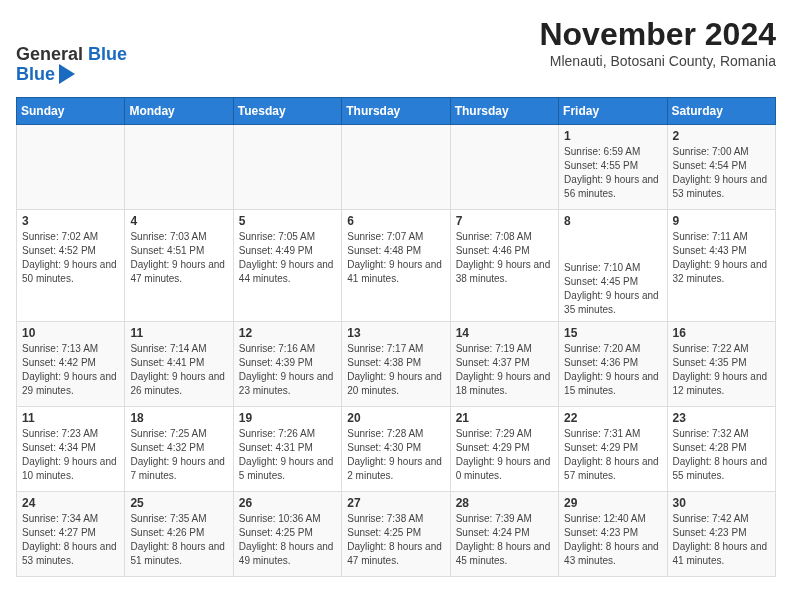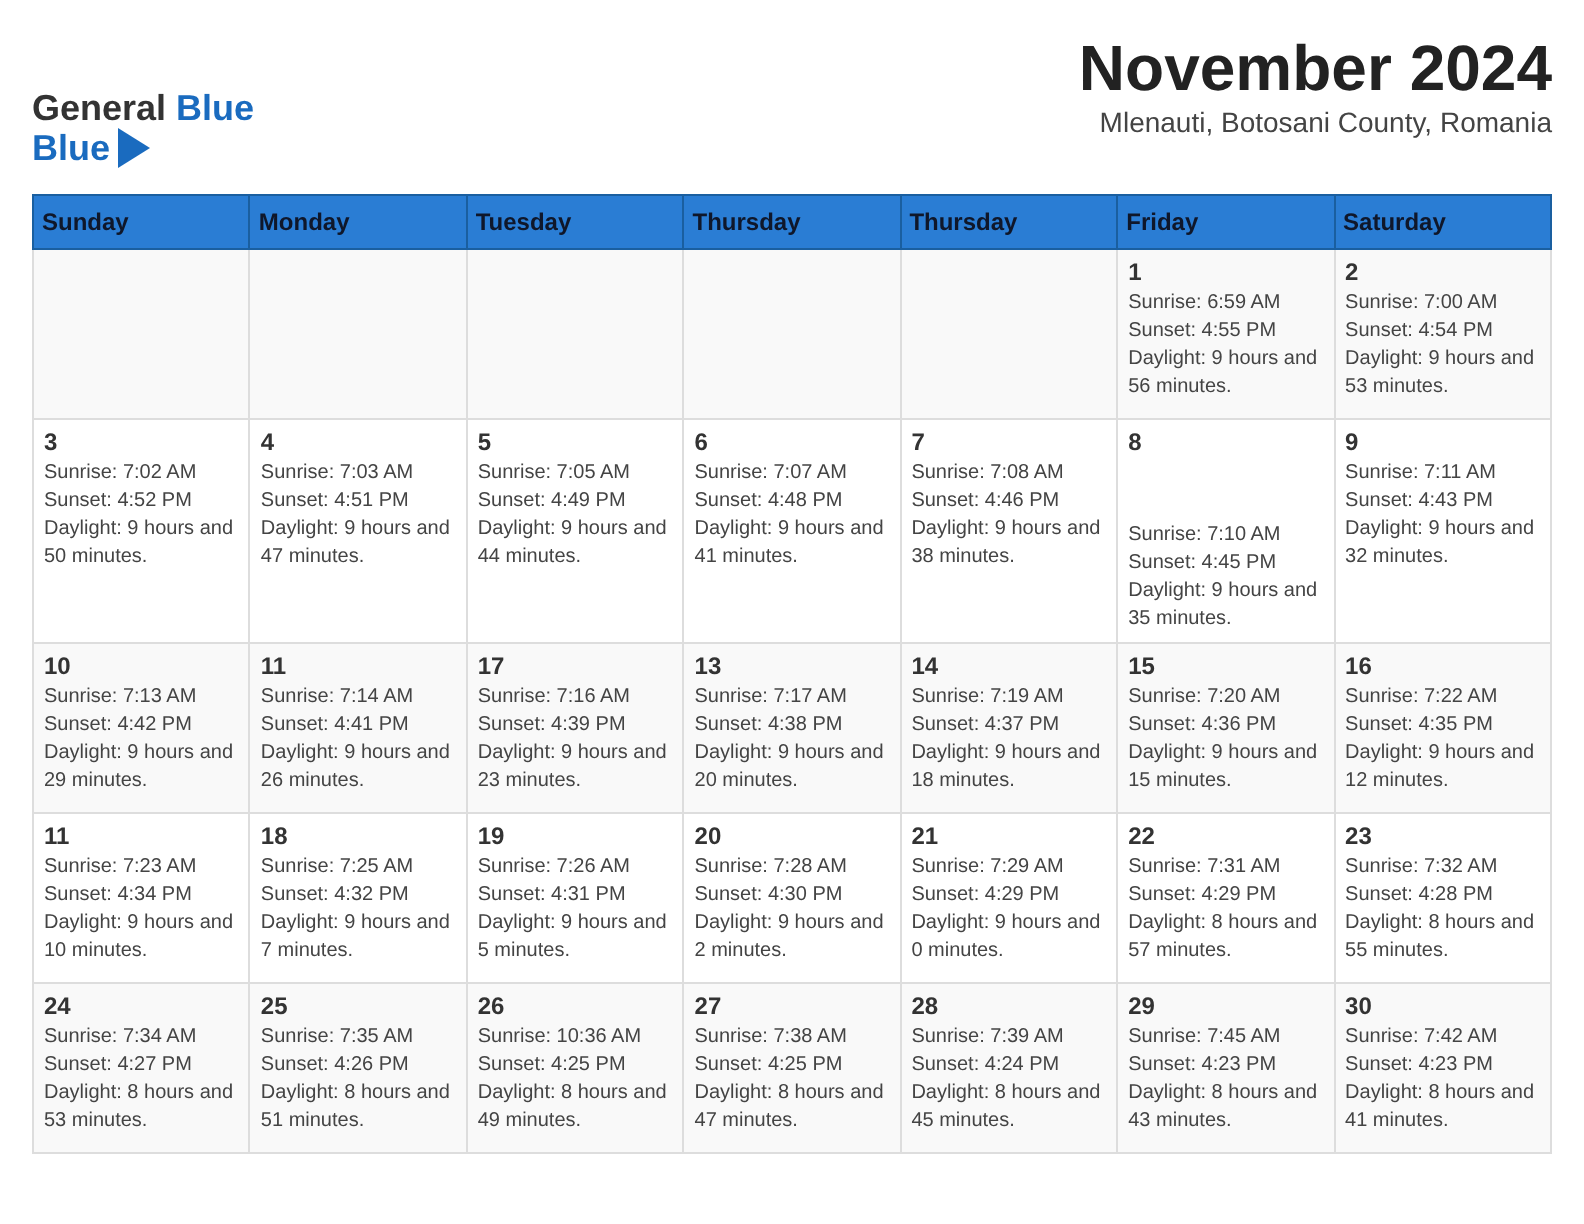--- a/index.html
+++ b/index.html
@@ -31,21 +31,21 @@
       font-size: 14px;
       color: #444;
     }
     table {
       width: 100%;
       border-collapse: collapse;
       table-layout: fixed;
     }
     thead th {
       background: #2a7dd4;
-      color: #0f172a;
+      color: #ffffff;
       font-size: 12px;
       font-weight: bold;
       padding: 6px 4px;
       text-align: left;
       border: 1px solid #1a5fa0;
     }
     tbody tr { background: #fff; }
     tbody tr:nth-child(odd) { background: #f9f9f9; }
     tbody td {
       border: 1px solid #ddd;
@@ -171,21 +171,21 @@
 Sunset: 4:42 PM
 Daylight: 9 hours and 29 minutes.</div>
         </td>
         <td>
           <span class="day-num">11</span>
           <div class="day-info" style="white-space: pre-line;">Sunrise: 7:14 AM
 Sunset: 4:41 PM
 Daylight: 9 hours and 26 minutes.</div>
         </td>
         <td>
-          <span class="day-num">17</span>
+          <span class="day-num">12</span>
           <div class="day-info" style="white-space: pre-line;">Sunrise: 7:16 AM
 Sunset: 4:39 PM
 Daylight: 9 hours and 23 minutes.</div>
         </td>
         <td>
           <span class="day-num">13</span>
           <div class="day-info" style="white-space: pre-line;">Sunrise: 7:17 AM
 Sunset: 4:38 PM
 Daylight: 9 hours and 20 minutes.</div>
         </td>
@@ -278,21 +278,21 @@
 Daylight: 8 hours and 47 minutes.</div>
         </td>
         <td>
           <span class="day-num">28</span>
           <div class="day-info" style="white-space: pre-line;">Sunrise: 7:39 AM
 Sunset: 4:24 PM
 Daylight: 8 hours and 45 minutes.</div>
         </td>
         <td>
           <span class="day-num">29</span>
-          <div class="day-info" style="white-space: pre-line;">Sunrise: 7:45 AM
+          <div class="day-info" style="white-space: pre-line;">Sunrise: 12:40 AM
 Sunset: 4:23 PM
 Daylight: 8 hours and 43 minutes.</div>
         </td>
         <td>
           <span class="day-num">30</span>
           <div class="day-info" style="white-space: pre-line;">Sunrise: 7:42 AM
 Sunset: 4:23 PM
 Daylight: 8 hours and 41 minutes.</div>
         </td>
       </tr>

